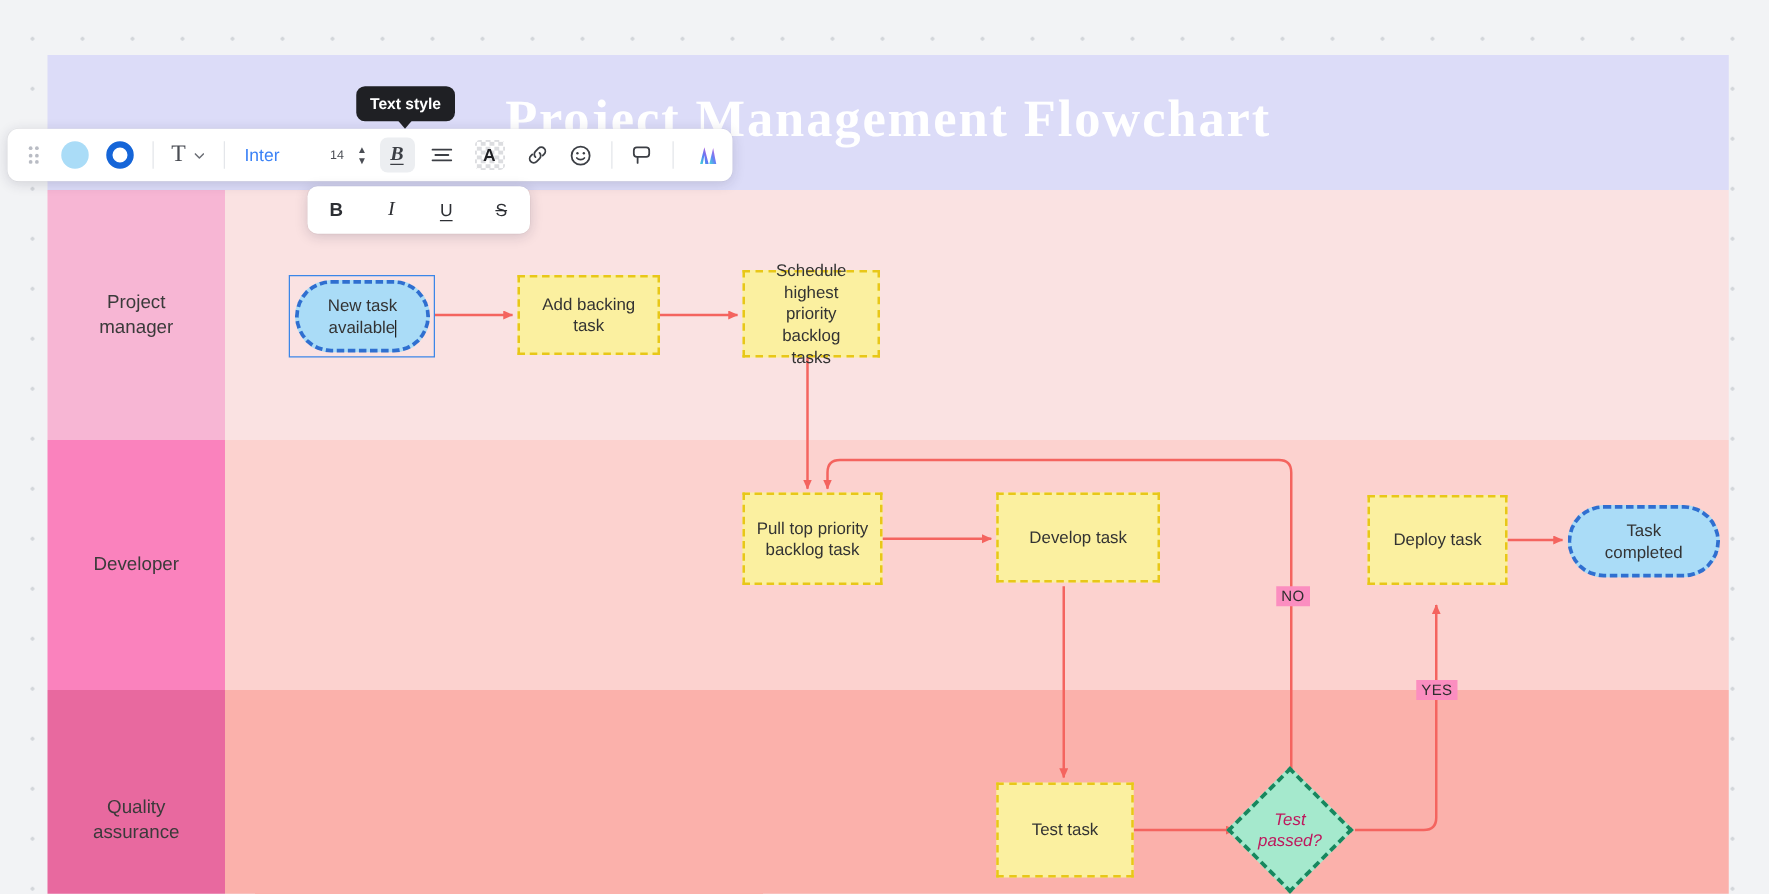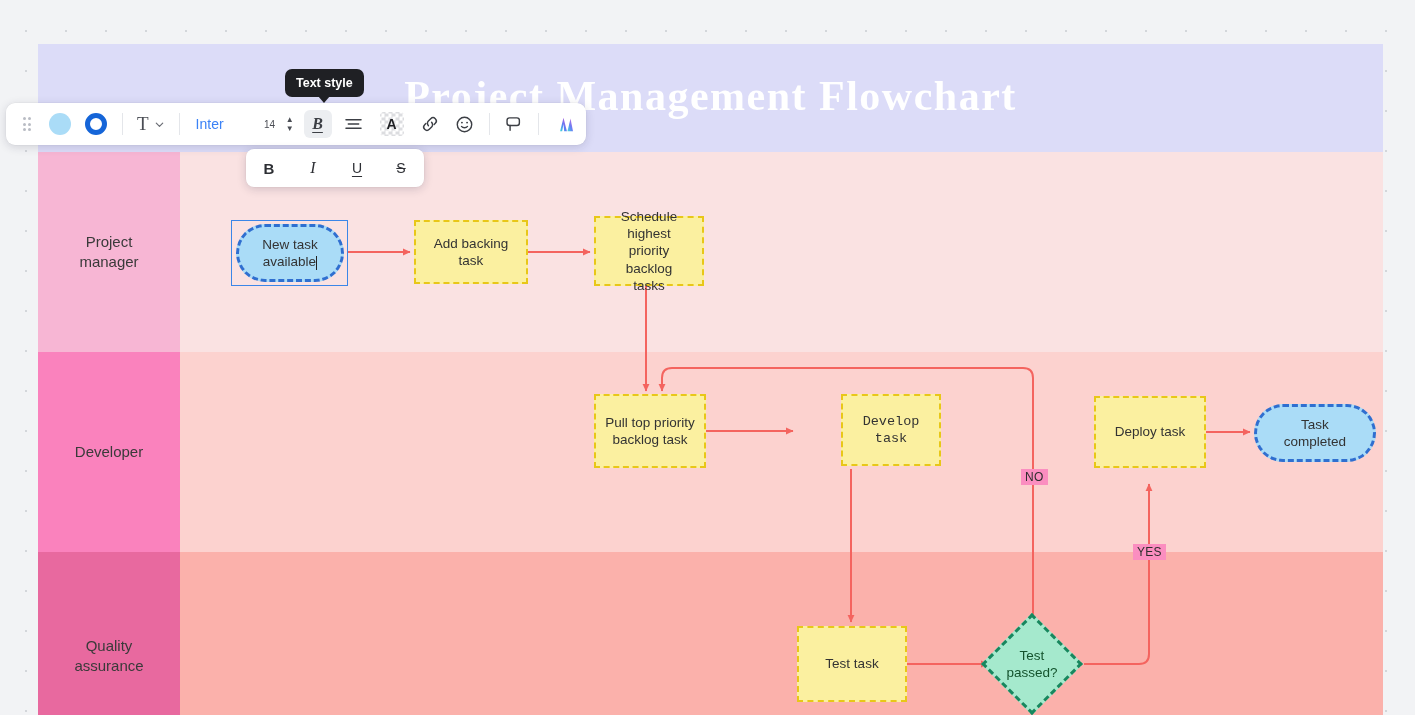--- a/index.html
+++ b/index.html
@@ -62,21 +62,21 @@
 
   .diamond-wrap { position:absolute; z-index:6; }
   .diamond-shape {
     position:absolute; inset:0;
     background:#a5e9cd; border:3px dashed #17875e;
     transform: rotate(45deg);
   }
   .diamond-label {
     position:absolute; inset:0; display:flex; align-items:center;
     justify-content:center; text-align:center;
-    font-size:13.5px; color:#14532d; line-height:1.28; z-index:2;
+    font-size:13.5px; color:#be185d; line-height:1.28; z-index:2;font-style:italic;
   }
 
   
   .sel-frame {
     position:absolute; border:1.5px solid #3b86e8; z-index:5;
   }
   .caret {
     display:inline-block; width:1px; height:14px; background:#222;
     vertical-align:-2px; margin-left:0px;
   }
@@ -238,21 +238,21 @@
       </div>
     </div>
 
     <div class="node n-yellow" style="left:556px; top:350px; width:112px; height:74px;">
       <div>
         <div>Pull top priority</div>
         <div>backlog task</div>
       </div>
     </div>
 
-    <div class="node n-yellow" style="left:803px; top:350px; width:100px; height:72px;font-family:Liberation Mono, monospace;">
+    <div class="node n-yellow" style="left:759px; top:350px; width:131px; height:72px;">
       <span>Develop task</span>
     </div>
 
     <div class="node n-yellow" style="left:1056px; top:352px; width:112px; height:72px;">
       <span>Deploy task</span>
     </div>
 
     <div class="node n-blue" style="left:1216px; top:360px; width:122px; height:58px;">
       <div>
         <div>Task</div>

